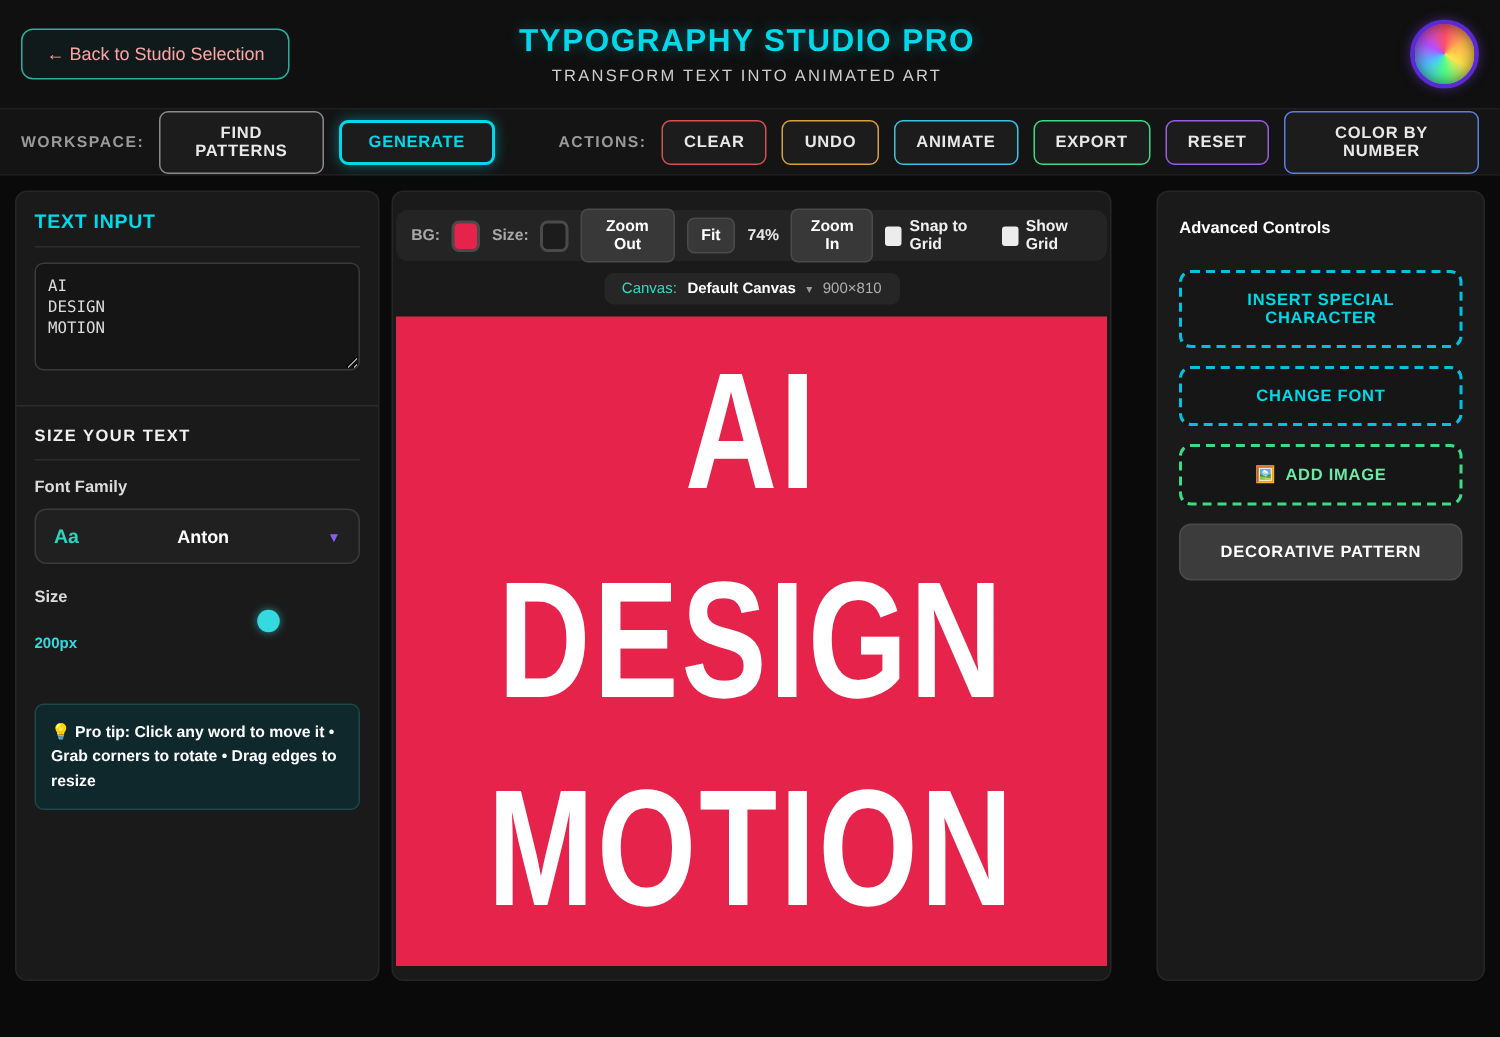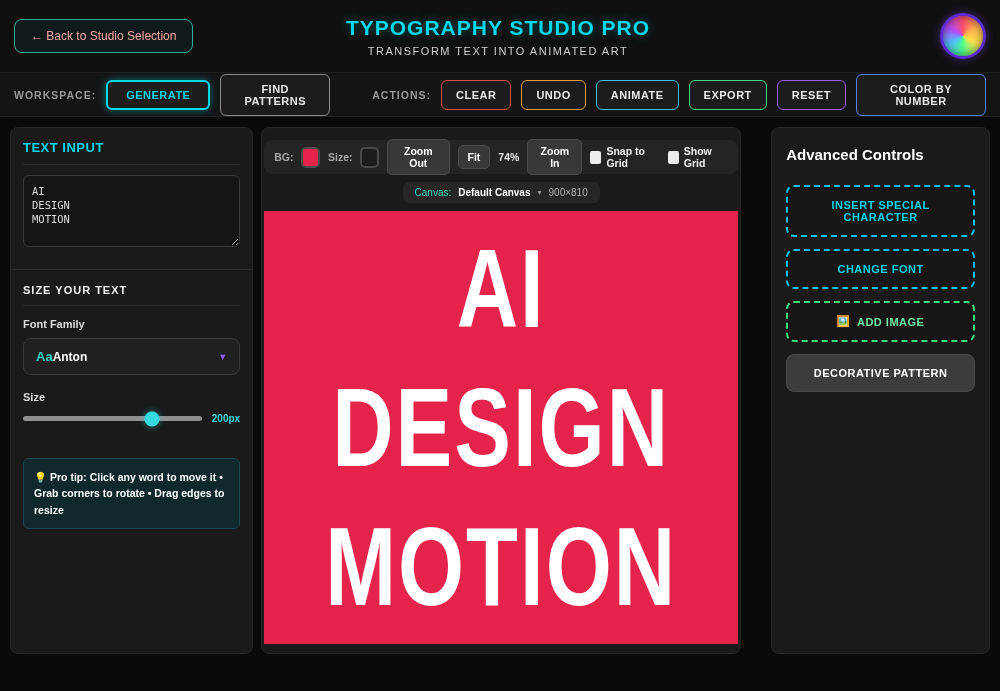--- a/index.html
+++ b/index.html
@@ -78,23 +78,23 @@
     color:#f0f0f0; font-size:11px; font-weight:bold; letter-spacing:1px;
     padding:14px 0 9px; border-bottom:1px solid #2c2c2c; margin-bottom:12px;
   }
   .field-label { color:#dcdcdc; font-size:11px; font-weight:bold; margin-bottom:8px; }
   .font-select {
     display:flex; align-items:center; background:#202020;
     border:1px solid #3a3a3a; border-radius:8px; padding:10px 12px;
     cursor:pointer; margin-bottom:16px;
   }
   .font-icon { color:#2dd4bf; font-weight:bold; font-size:13px; }
-  .font-name { flex:1; font-size:12px; font-weight:bold; color:#fff; }
+  .font-name { flex:1; text-align:center; font-size:12px; font-weight:bold; color:#fff; }
   .caret-purple { color:#8b5cf6; font-size:9px; }
-  .slider-row { display:flex; align-items:center; gap:10px; margin:10px 0 31px; }
+  .slider-row { display:flex; gap:10px; margin:10px 0 31px;flex-direction:column; }
   .slider-track { flex:1; height:5px; background:#8f8f8f; border-radius:3px; position:relative; cursor:pointer; }
   .slider-thumb {
     position:absolute; left:72%; top:50%; transform:translate(-50%,-50%);
     width:15px; height:15px; border-radius:50%; background:#35d9e0;
     box-shadow:0 0 6px rgba(53,217,224,.6); cursor:grab;
   }
   .slider-value { color:#35d9e0; font-size:10px; font-weight:bold; }
   .style-btn {
     width:100%; background:#242424; border:1px solid #333; color:#cfcfcf;
     border-radius:6px; padding:10px; font-size:11px; cursor:pointer;
@@ -141,21 +141,21 @@
     display:flex; flex-direction:column; align-items:center;
     justify-content:space-around; padding:8px 0; cursor:move;
   }
   .canvas-line {
     display:inline-block; color:#fff; font-weight:bold; font-size:85px;
     line-height:1; letter-spacing:2px; transform:scaleY(1.3);
     font-family:"Liberation Sans", sans-serif;
   }
 
   
-  .adv-title { font-size:15px; font-weight:bold; color:#fff; margin:4px 0 22px; }
+  .adv-title { font-size:11px; font-weight:bold; color:#fff; margin:4px 0 22px; }
   .adv-btn {
     display:flex; align-items:center; justify-content:center; gap:6px;
     width:100%; margin-bottom:12px; padding:12px 6px; border-radius:8px;
     font-size:11px; font-weight:bold; letter-spacing:.5px; cursor:pointer;
     background:#161616; font-family:"Liberation Sans", sans-serif;
   }
   .adv-cyan  { border:2px dashed #00c2e0; color:#00d9ea; }
   .adv-green { border:2px dashed #3ddc84; color:#6fe8a5; }
   .adv-gray  { background:#3c3c3c; border:1px solid #4a4a4a; color:#fff; }
 </style>
@@ -168,22 +168,22 @@
     <button class="back-btn">← Back to Studio Selection</button>
     <div class="title-block">
       <div class="app-title">TYPOGRAPHY STUDIO PRO</div>
       <div class="app-subtitle">TRANSFORM TEXT INTO ANIMATED ART</div>
     </div>
     <div class="logo"></div>
   </div>
 
   <div class="toolbar">
     <span class="tb-label">WORKSPACE:</span>
+    <button class="btn btn-findpatterns">FIND PATTERNS</button>
     <button class="btn btn-generate">GENERATE</button>
-    <button class="btn btn-findpatterns">FIND PATTERNS</button>
     <span class="tb-gap"></span>
     <span class="tb-label">ACTIONS:</span>
     <button class="btn btn-clear">CLEAR</button>
     <button class="btn btn-undo">UNDO</button>
     <button class="btn btn-animate">ANIMATE</button>
     <button class="btn btn-export">EXPORT</button>
     <button class="btn btn-reset">RESET</button>
     <button class="btn btn-cbn">COLOR BY NUMBER</button>
   </div>
 

